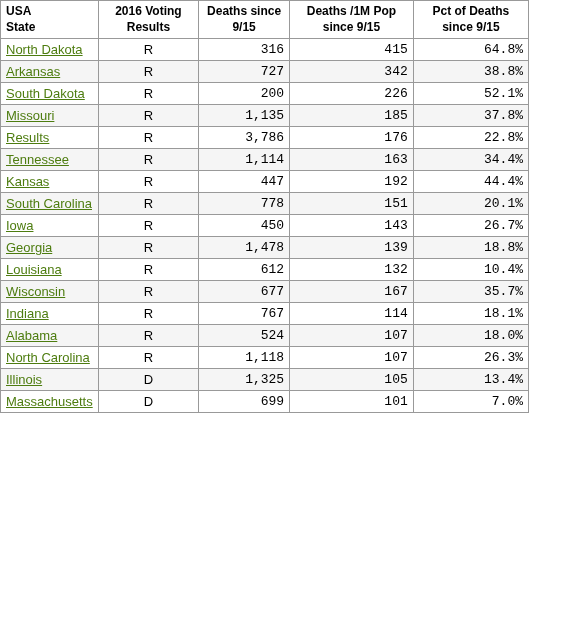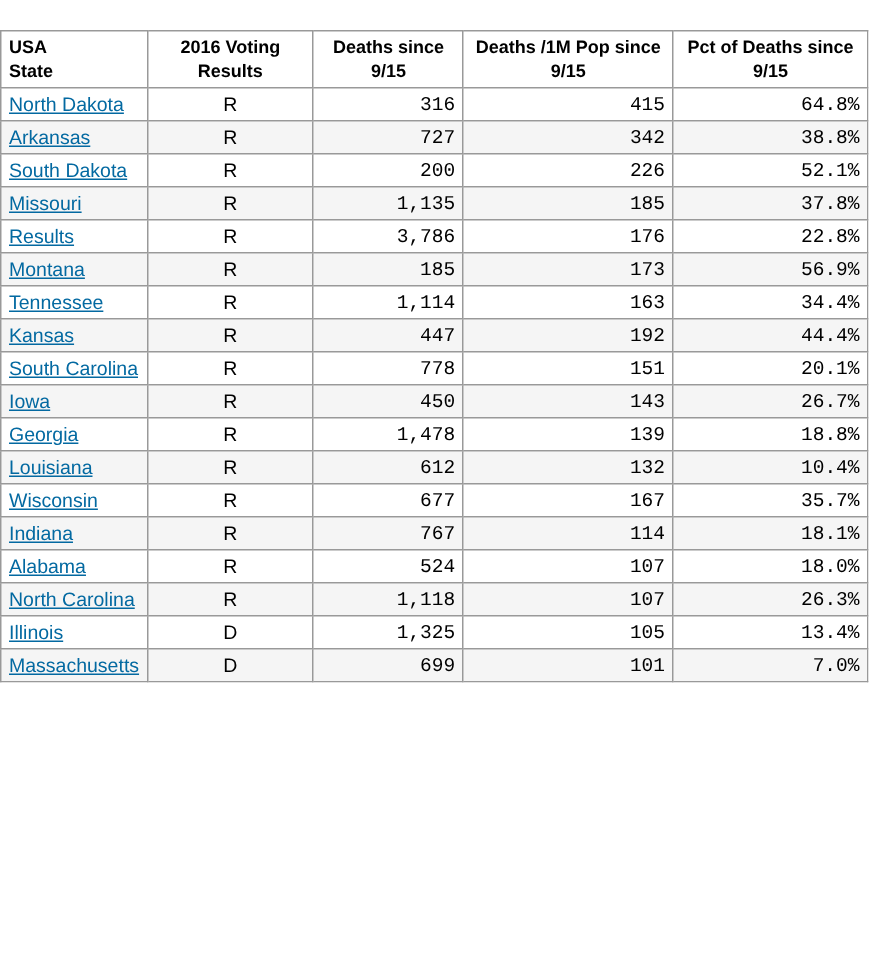--- a/index.html
+++ b/index.html
@@ -3,23 +3,22 @@
   <meta charset="utf-8">
   <style>
     * { margin: 0; padding: 0; box-sizing: border-box; }
     body {
       font-family: Arial, sans-serif;
       font-size: 13px;
       background: #fff;
       width: 579px;
     }
     .table-container {
-      width: 579px;
+      width: 529px;
       overflow: hidden;
-      margin-top: 20px;
     }
     table {
       border-collapse: collapse;
       width: 100%;
     }
     th, td {
       border: 1px solid #999;
       padding: 3px 5px;
     }
     thead th {
@@ -37,21 +36,21 @@
     tbody tr:nth-child(even) {
       background: #f5f5f5;
     }
     tbody tr:nth-child(odd) {
       background: #fff;
     }
     td.state-name {
       text-align: left;
     }
     td.state-name a {
-      color: #0369a1;
+      color: #4d7c0f;
       text-decoration: underline;
     }
     td.vote {
       text-align: center;
     }
     td.num {
       text-align: right;
       font-family: Liberation Mono, monospace;
     }
   </style>
@@ -100,27 +99,20 @@
           <td class="num">1,135</td>
           <td class="num">185</td>
           <td class="num">37.8%</td>
         </tr>
         <tr>
           <td class="state-name"><a href="#">Results</a></td>
           <td class="vote">R</td>
           <td class="num">3,786</td>
           <td class="num">176</td>
           <td class="num">22.8%</td>
-        </tr>
-        <tr>
-          <td class="state-name"><a href="#">Montana</a></td>
-          <td class="vote">R</td>
-          <td class="num">185</td>
-          <td class="num">173</td>
-          <td class="num">56.9%</td>
         </tr>
         <tr>
           <td class="state-name"><a href="#">Tennessee</a></td>
           <td class="vote">R</td>
           <td class="num">1,114</td>
           <td class="num">163</td>
           <td class="num">34.4%</td>
         </tr>
         <tr>
           <td class="state-name"><a href="#">Kansas</a></td>

